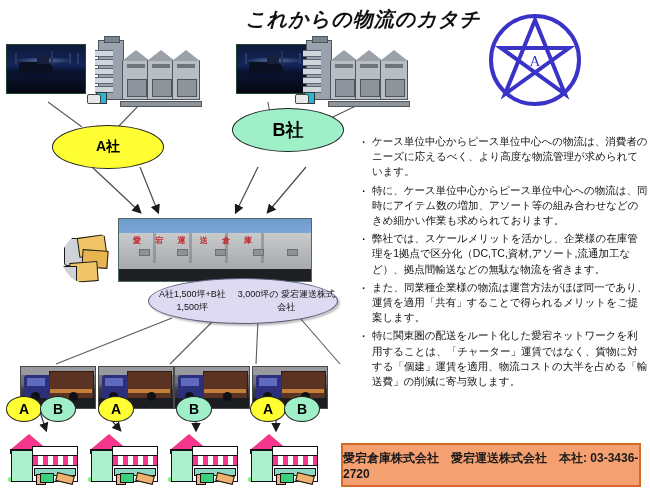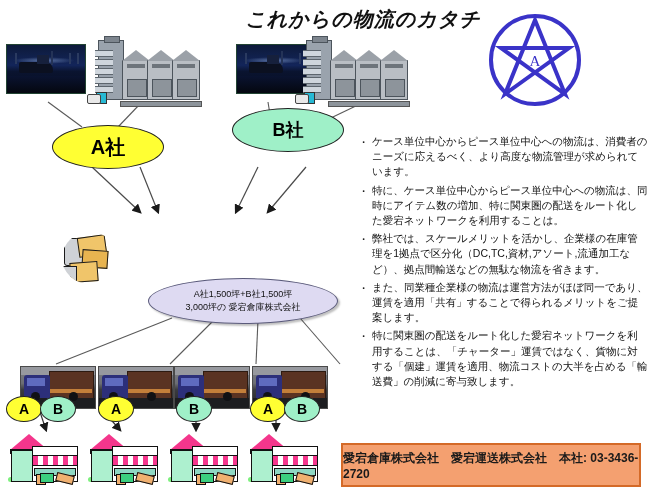--- a/index.html
+++ b/index.html
@@ -66,27 +66,27 @@
   .fac .shed .door{position:absolute;left:4px;bottom:2px;width:18px;height:16px;background:#8d949b;border:1px solid #4c545c;}
   .fac .shed .sign{position:absolute;left:4px;top:3px;width:18px;height:4px;background:#6d747b;}
   .fac .base{position:absolute;left:28px;bottom:-3px;width:80px;height:4px;background:#8d949b;border:1px solid #555;}
 
   
   .oval{
     position:absolute;border:1px solid #222;border-radius:50%;
     display:flex;align-items:center;justify-content:center;
     font-weight:bold;color:#000;
   }
-  .oval-a{left:52px;top:125px;width:110px;height:42px;background:#ffff33;font-size:20px;}
+  .oval-a{left:52px;top:125px;width:110px;height:42px;background:#ffff33;font-size:14px;}
   .oval-b{left:232px;top:108px;width:110px;height:42px;background:#9ff0c8;font-size:18px;}
 
   .callout{
     position:absolute;left:148px;top:278px;width:188px;height:44px;
     background:#dedaf2;border:1px solid #5a5a7a;border-radius:50%;
-    display:flex;flex-direction:column;align-items:center;justify-content:center;
+    display:flex;flex-direction:row;align-items:center;justify-content:center;
     font-size:9px;line-height:13px;color:#101010;text-align:center;
     box-shadow:2px 2px 2px rgba(0,0,0,.25);
   }
 
   
   .warehouse{
     position:absolute;left:118px;top:218px;width:192px;height:62px;
     background:linear-gradient(#6f9ccd 0%,#7fa8d6 28%,#9fb0bd 30%,#b9bdc2 100%);
     border:1px solid #566;
     overflow:hidden;
@@ -304,32 +304,46 @@
     <div class="base"></div>
   </div>
 
   <div class="oval oval-a">
     <span>A社</span>
   </div>
   <div class="oval oval-b">
     <span>B社</span>
   </div>
 
+  <div class="warehouse">
+    <div class="wall"></div>
+    <div class="panel" style="left:34px;"></div>
+    <div class="panel" style="left:70px;"></div>
+    <div class="panel" style="left:106px;"></div>
+    <div class="panel" style="left:142px;"></div>
+    <div class="vent" style="left:20px;top:30px;"></div>
+    <div class="vent" style="left:58px;top:30px;"></div>
+    <div class="vent" style="left:96px;top:30px;"></div>
+    <div class="vent" style="left:134px;top:30px;"></div>
+    <div class="vent" style="left:168px;top:30px;"></div>
+    <div class="sign">愛 宕 運 送 倉 庫</div>
+    <div class="shadow"></div>
+  </div>
 
   <div class="worker">
     <div class="grey" style="left:2px;top:6px;width:20px;height:26px;border-radius:3px;"></div>
     <div class="bx" style="left:16px;top:4px;width:26px;height:18px;transform:rotate(-8deg);"></div>
     <div class="bx2" style="left:20px;top:18px;width:24px;height:16px;transform:rotate(4deg);"></div>
     <div class="bx" style="left:8px;top:30px;width:26px;height:18px;transform:rotate(-4deg);"></div>
     <div class="grey" style="left:1px;top:34px;width:12px;height:14px;"></div>
   </div>
 
   <div class="callout">
     <div>A社1,500坪+B社1,500坪</div>
-    <div>3,000坪の 愛宕倉庫株式会社</div>
+    <div>3,000坪の 愛宕運送株式会社</div>
   </div>
 
   <div class="truck" style="left:20px;">
     <div class="sky"></div>
       <div class="body"></div>
       <div class="stripe"></div>
     <div class="cab"></div>
       <div class="cabwin"></div>
       <div class="road"></div>
     <div class="wheel" style="left:10px;"></div>
@@ -437,21 +451,21 @@
     <div class="door"></div>
   </div>
 
   <div class="bullets">
     <div class="bullet">
       <span class="dot">・</span>
       <p>ケース単位中心からピース単位中心への物流は、消費者のニーズに応えるべく、より高度な物流管理が求められています。</p>
     </div>
     <div class="bullet">
       <span class="dot">・</span>
-      <p>特に、ケース単位中心からピース単位中心への物流は、同時にアイテム数の増加、特に関東圏の配送をルート化した愛宕ネットワークを利用することは。</p>
+      <p>特に、ケース単位中心からピース単位中心への物流は、同時にアイテム数の増加、アソート等の組み合わせなどのきめ細かい作業も求められております。</p>
     </div>
     <div class="bullet">
       <span class="dot">・</span>
       <p>弊社では、スケールメリットを活かし、企業様の在庫管理を1拠点で区分化（DC,TC,資材,アソート,流通加工など）、拠点間輸送などの無駄な物流を省きます。</p>
     </div>
     <div class="bullet">
       <span class="dot">・</span>
       <p>また、同業種企業様の物流は運営方法がほぼ同一であり、運賃を適用「共有」することで得られるメリットをご提案します。</p>
     </div>
     <div class="bullet">

